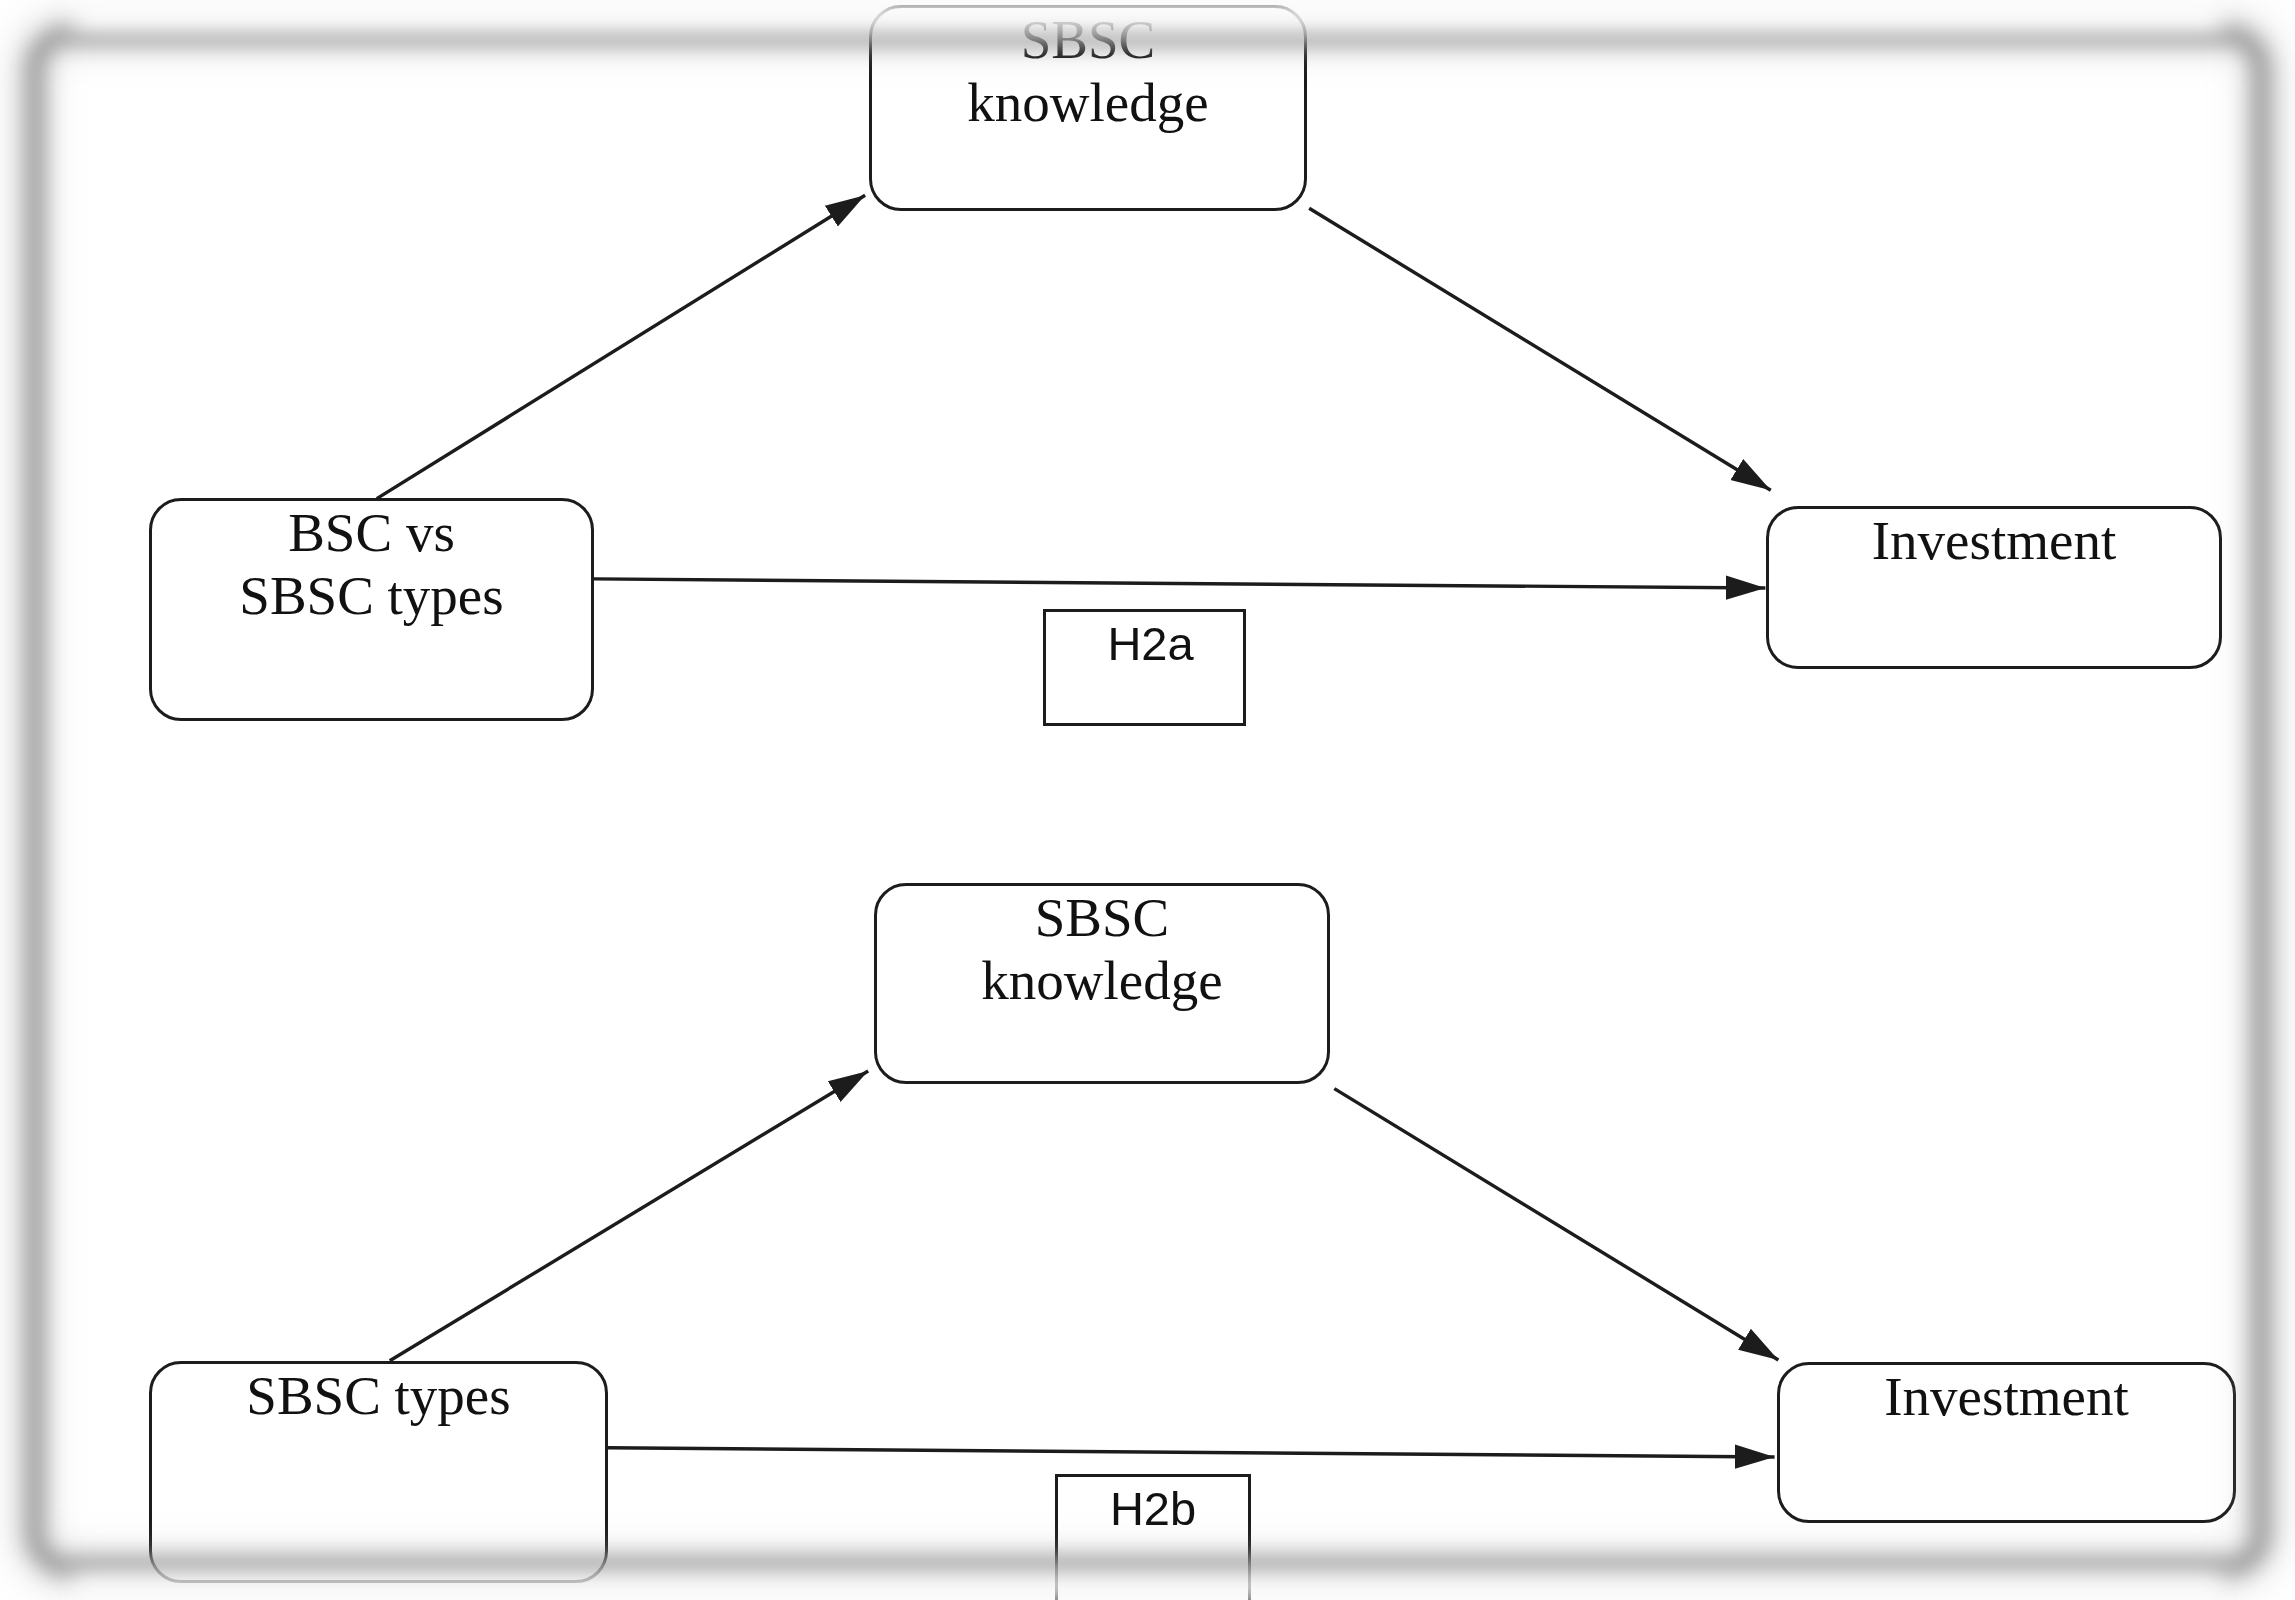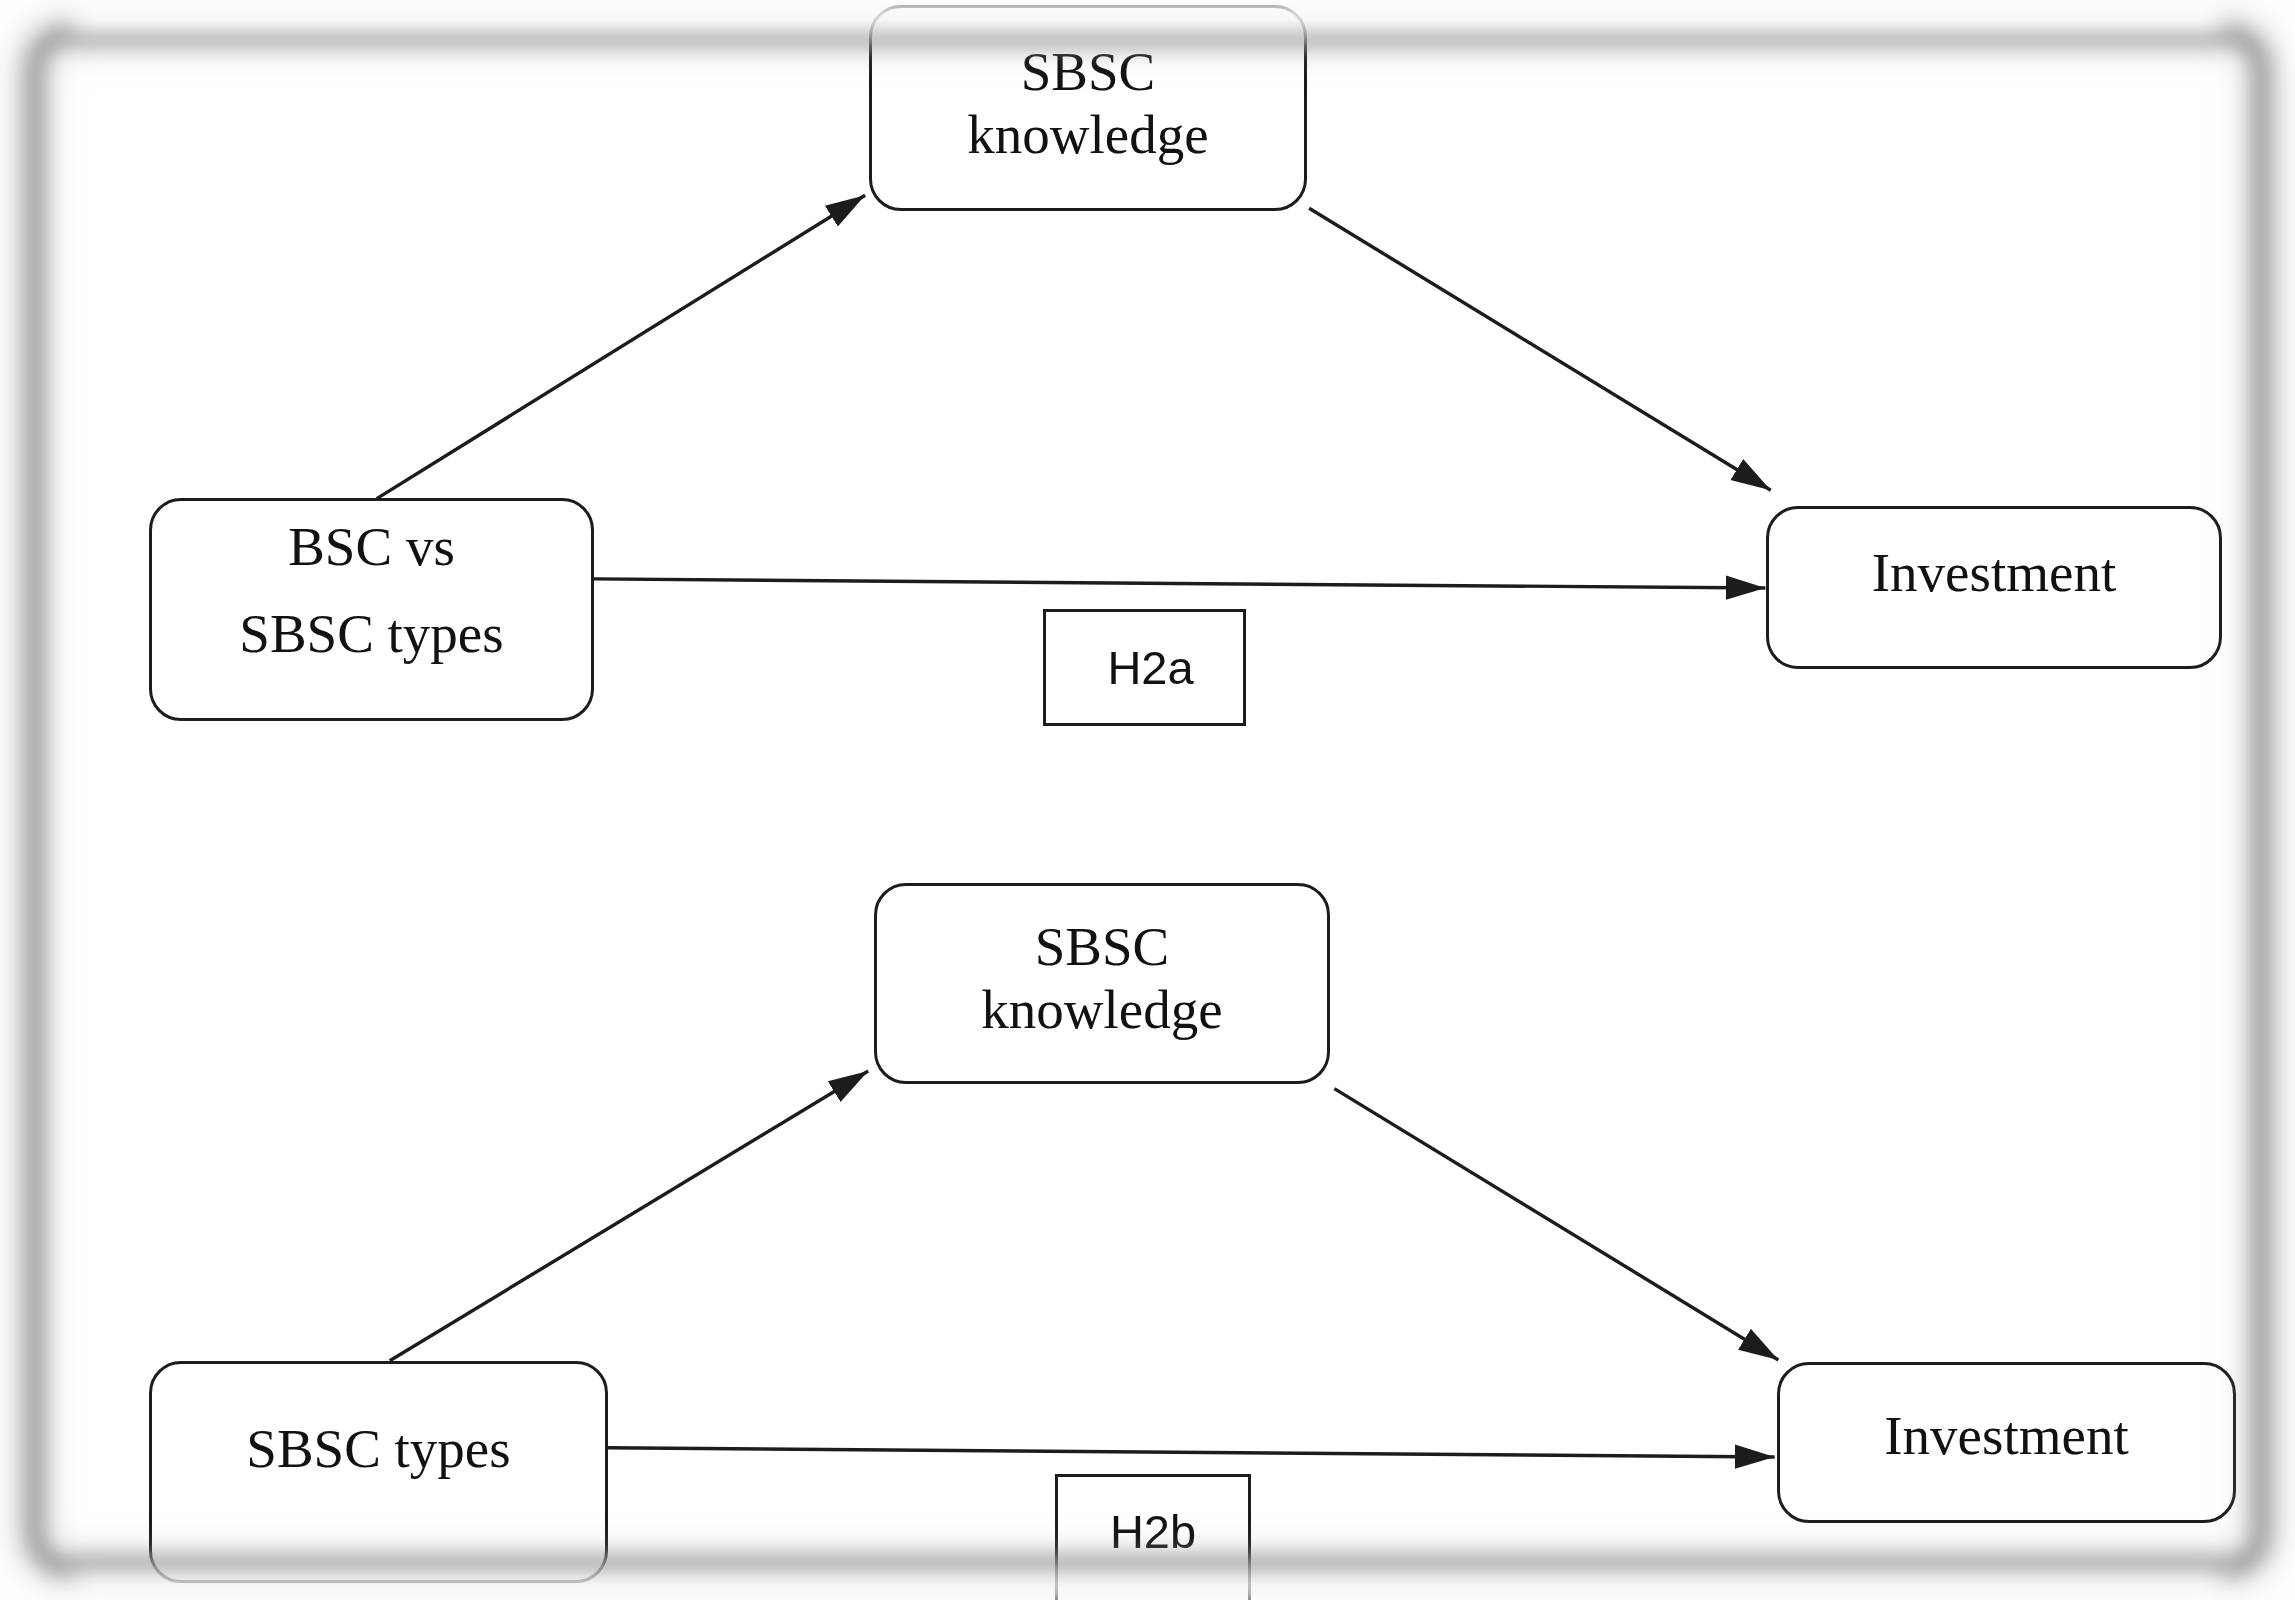--- a/index.html
+++ b/index.html
@@ -15,30 +15,29 @@
   
   .node{
     position:absolute;
     box-sizing:border-box;
     background:#ffffff;
     border:3.8px solid #1c1c1c;
     border-radius:32px;
     display:flex;
     flex-direction:column;
     align-items:center;
-    justify-content:center;
     z-index:2;
     color:#111111;
     font-size:55px;
     line-height:63px;
     text-align:center;
   }
   .node.square{border-radius:0;border-width:3.8px;font-family:"Liberation Sans", sans-serif;font-size:47px;}
   #top-mediator    {left:869px;top:4.6px;   width:438px;height:206px;padding-bottom:9.2px;}
-  #top-predictor   {left:149px; top:498px; width:445px;height:223px;padding-bottom:40px;gap:24px;}
+  #top-predictor   {left:149px; top:498px; width:445px;height:223px;padding-bottom:40px;}
   #top-outcome     {left:1766px;top:506px; width:456px;height:163px;padding-bottom:31px;}
   #h2a-box         {left:1043px;top:609px; width:203px;height:117px;padding-left:12px;}
   #bottom-mediator {left:874px;top:883px;width:456px;height:201px;padding-bottom:11.5px;}
   #bottom-predictor{left:149px; top:1361px;width:459px;height:222px;padding-bottom:47px;}
   #bottom-outcome  {left:1777px;top:1362px;width:459px;height:161px;padding-bottom:14.5px;}
   #h2b-box         {left:1055px;top:1474px;width:196px;height:130px;padding-bottom:15.3px;}
   
   .frame-shadow{
     position:absolute;left:13.8px;top:13.8px;right:13.8px;bottom:13.8px;
     border:35px solid rgba(160,160,160,0.33);

